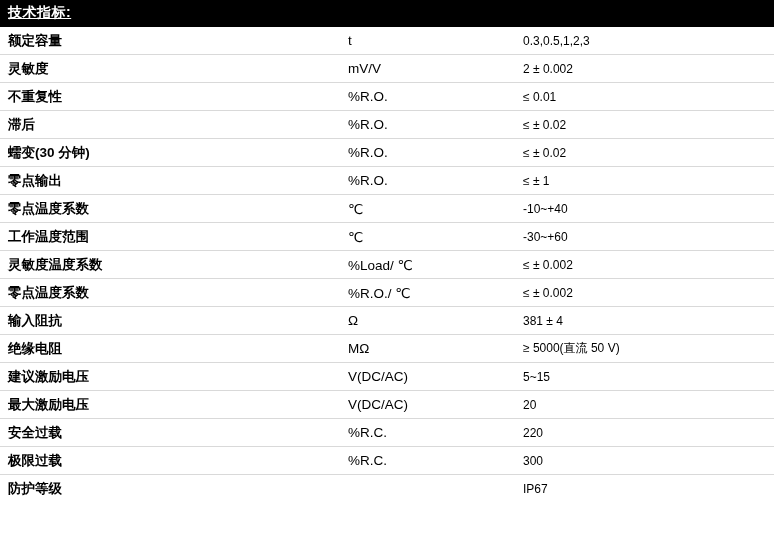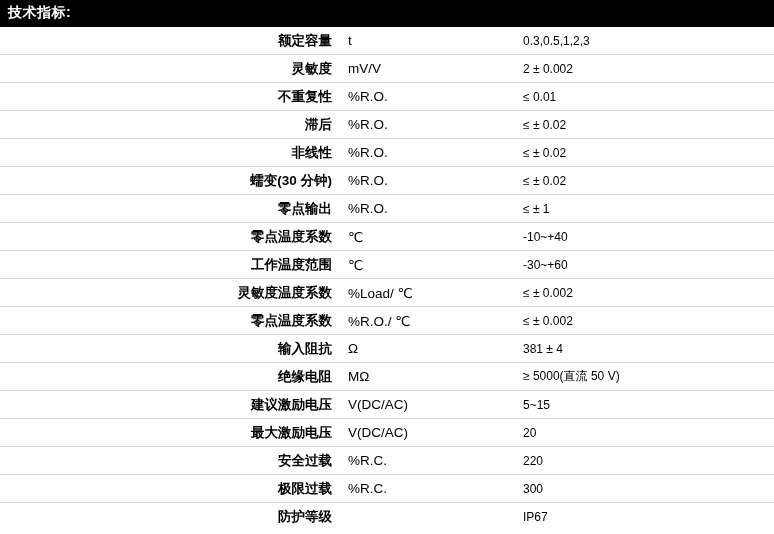--- a/index.html
+++ b/index.html
@@ -32,36 +32,36 @@
   tr.header-row {
     background: #000000;
     color: #ffffff;
   }
   tr.header-row td {
     font-weight: bold;
     font-size: 14px;
     padding: 4px 8px 5px 8px;
     border: none;
     letter-spacing: 0.5px;
+    text-decoration: underline;
   }
   tr.spec-row td {
     border-bottom: 1px solid #d9d9d9;
     padding: 4px 8px 4px 8px;
     height: 19px;
     vertical-align: middle;
     white-space: nowrap;
     overflow: hidden;
   }
   tr.spec-row:last-child td {
     border-bottom: none;
   }
   td.cell-name {
     font-weight: bold;
     font-size: 13.5px;
-    text-align: right;
   }
   td.cell-unit {
     font-size: 13.5px;
     font-weight: normal;
   }
   td.cell-value {
     font-size: 12px;
     font-weight: normal;
   }
 </style>
@@ -89,25 +89,20 @@
           <td class="cell-unit">mV/V</td>
           <td class="cell-value">2 ± 0.002</td>
         </tr>
         <tr class="spec-row">
           <td class="cell-name">不重复性</td>
           <td class="cell-unit">%R.O.</td>
           <td class="cell-value">≤ 0.01</td>
         </tr>
         <tr class="spec-row">
           <td class="cell-name">滞后</td>
-          <td class="cell-unit">%R.O.</td>
-          <td class="cell-value">≤ ± 0.02</td>
-        </tr>
-        <tr class="spec-row">
-          <td class="cell-name">非线性</td>
           <td class="cell-unit">%R.O.</td>
           <td class="cell-value">≤ ± 0.02</td>
         </tr>
         <tr class="spec-row">
           <td class="cell-name">蠕变(30 分钟)</td>
           <td class="cell-unit">%R.O.</td>
           <td class="cell-value">≤ ± 0.02</td>
         </tr>
         <tr class="spec-row">
           <td class="cell-name">零点输出</td>

